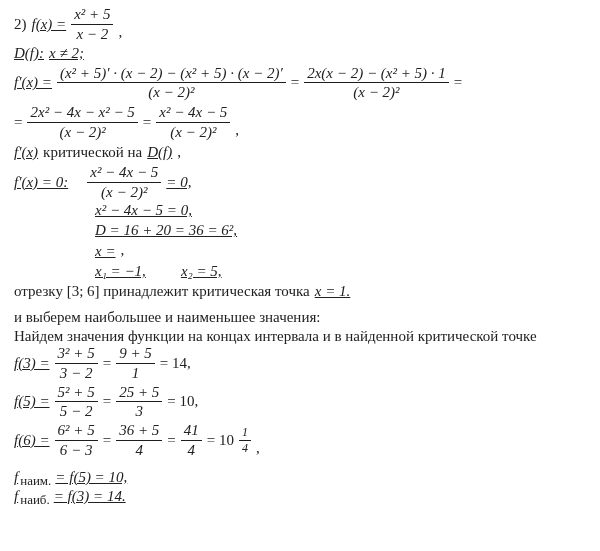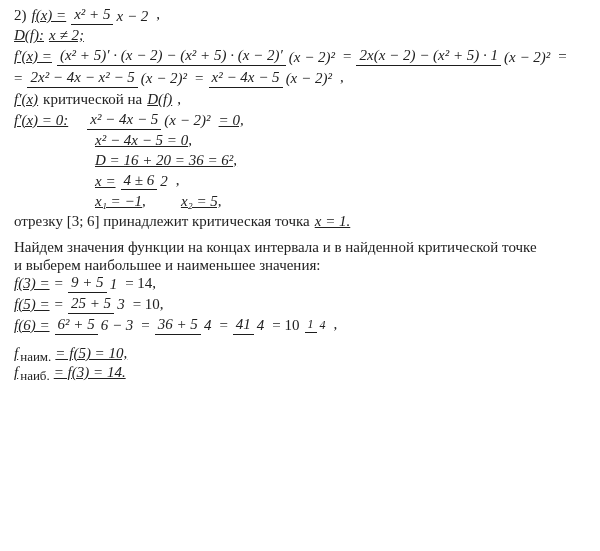--- a/index.html
+++ b/index.html
@@ -7,21 +7,21 @@
     width: 600px; height: 551px; box-sizing: border-box;
     padding: 6px 6px 0 14px; overflow: hidden;
     background: #ffffff; color: #212121;
     font-family: "Liberation Serif", "DejaVu Serif", serif;
     font-size: 15px;
   }
   .line { display: flex; align-items: center; column-gap: 5px; margin-bottom: 2px; }
   .baseline { align-items: baseline; }
   .m { font-style: italic; white-space: nowrap; text-decoration: underline; }
   .t { font-style: normal; white-space: nowrap; }
-  .frac { display: inline-flex; flex-direction: row; align-items: center; text-align: center; line-height: 1.12; font-style: italic; }
+  .frac { display: inline-flex; flex-direction: column; align-items: center; text-align: center; line-height: 1.12; font-style: italic; }
   .frac .num { border-bottom: 1.4px solid #1d1d1d; padding: 0 3px 1px 3px; }
   .frac .den { padding: 1px 3px 0 3px; font-style: italic; }
   .frac.small { font-size: 12px; line-height: 1.1; }
   .low { align-self: flex-end; padding-bottom: 2px; }
   .gap-md { margin-left: 14px; }
   .gap-lg { margin-left: 30px; }
   .indent { margin-left: 81px; }
   .mb3 { margin-bottom: 3px; }
   .mt-para { margin-top: 8px; line-height: 1.22; }
   .mt-res { margin-top: 10px; }
@@ -95,54 +95,58 @@
   <div class="line mb3">
     <span class="m indent">x² − 4x − 5 = 0,</span>
   </div>
 
   <div class="line mb3">
     <span class="m indent">D = 16 + 20 = 36 = 6²,</span>
   </div>
 
   <div class="line">
     <span class="m indent">x =</span>
-    <span class="frac">
-      <span class="num">4 ± 6</span>
-      <span class="den">2</span>
-    </span>
     <span class="t low">,</span>
   </div>
 
   <div class="line mb3">
     <span class="m indent">x₁ = −1,</span>
     <span class="m gap-lg">x₂ = 5,</span>
   </div>
 
   <div class="line baseline">
     <span class="t">отрезку [3; 6] принадлежит критическая точка</span>
     <span class="m">x = 1.</span>
   </div>
 
   <div class="para mt-para">
+    <div class="t">и выберем наибольшее и наименьшее значения:</div>
     <div class="t">Найдем значения функции на концах интервала и в найденной критической точке</div>
-    <div class="t">и выберем наибольшее и наименьшее значения:</div>
   </div>
 
   <div class="line">
     <span class="m">f(3) =</span>
+    <span class="frac">
+      <span class="num">3² + 5</span>
+      <span class="den">3 − 2</span>
+    </span>
     <span class="t">=</span>
     <span class="frac">
       <span class="num">9 + 5</span>
       <span class="den">1</span>
     </span>
     <span class="t">= 14,</span>
   </div>
 
   <div class="line">
     <span class="m">f(5) =</span>
+    <span class="frac">
+      <span class="num">5² + 5</span>
+      <span class="den">5 − 2</span>
+    </span>
     <span class="t">=</span>
     <span class="frac">
       <span class="num">25 + 5</span>
       <span class="den">3</span>
     </span>
     <span class="t">= 10,</span>
   </div>
 
   <div class="line">
     <span class="m">f(6) =</span>

